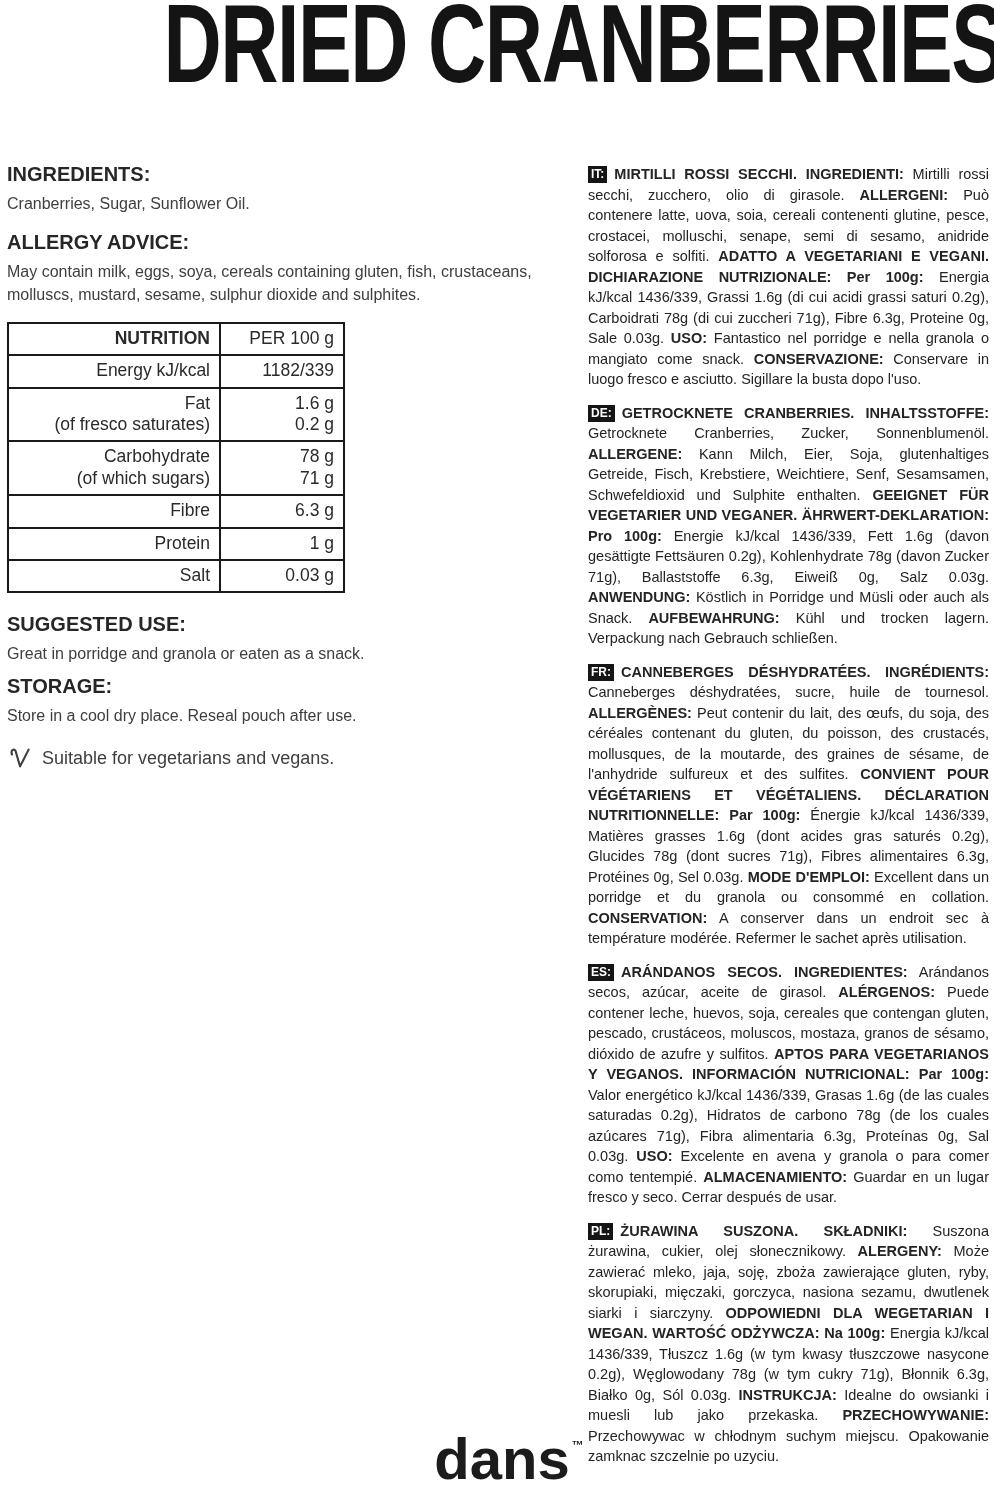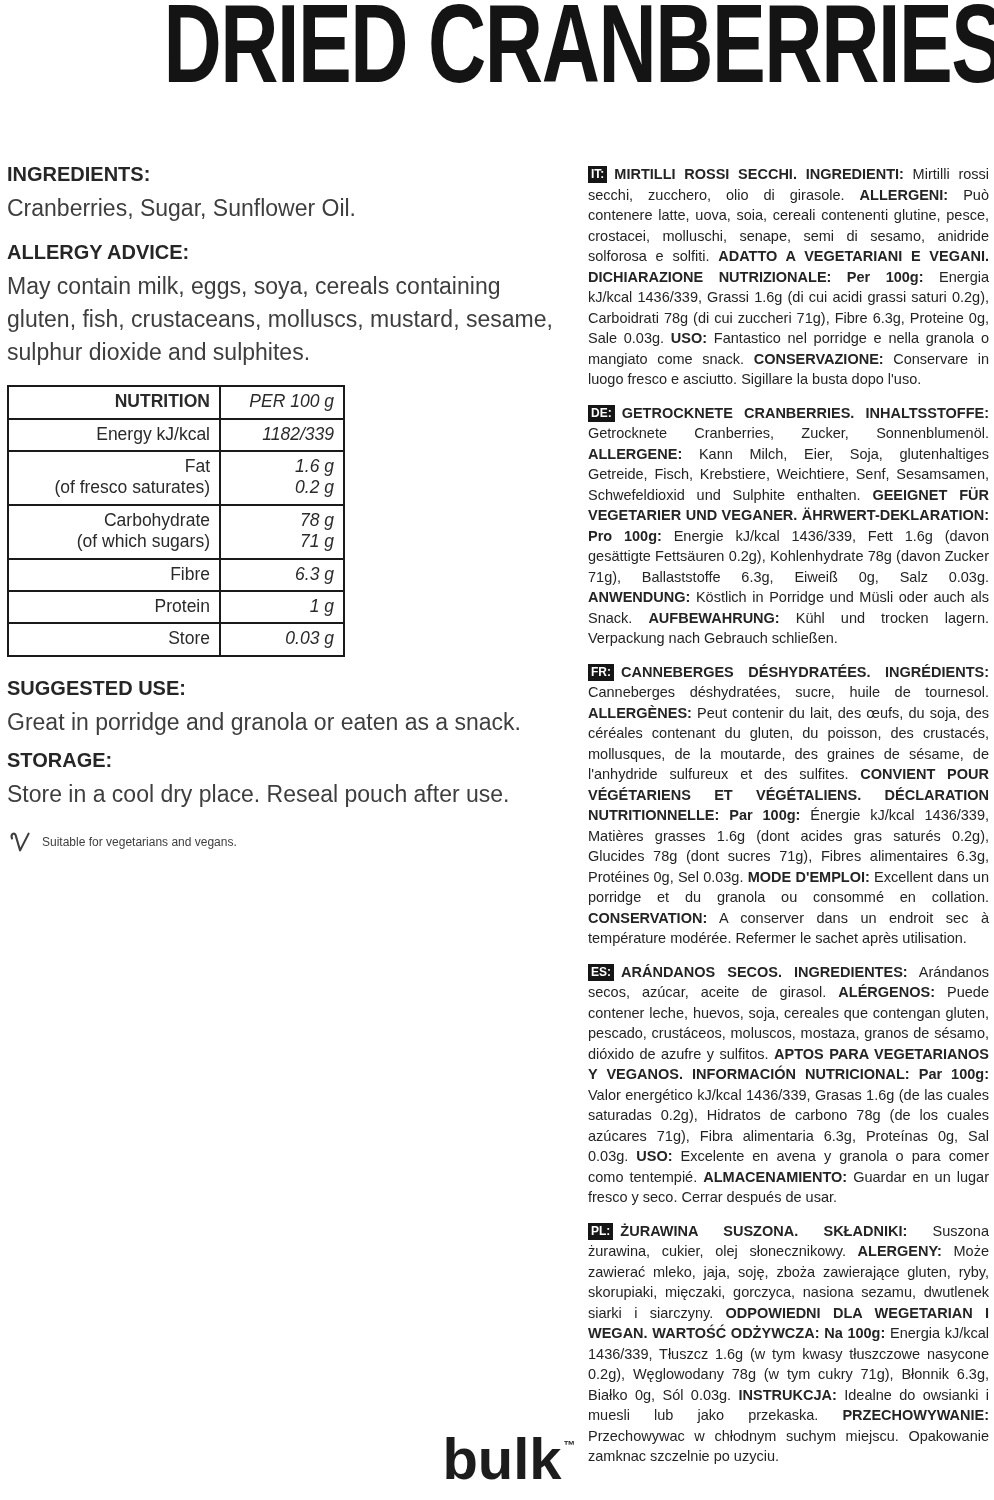--- a/index.html
+++ b/index.html
@@ -8,29 +8,29 @@
 
   
   .title-wrap{position:absolute;top:-12px;left:0;width:100%;text-align:center;}
   .title-text{display:inline-block;font-size:112px;font-weight:700;letter-spacing:-2px;
               transform:scaleX(0.72);transform-origin:center top;white-space:nowrap;
               color:#141414;line-height:1;}
 
   
   .lcol{position:absolute;left:7px;top:163px;width:552px;}
   .lhead{font-size:20px;font-weight:700;color:#262626;margin:0 0 6px;}
-  .lbody{font-size:23px;color:#3e3e3e;margin:0 0 16px;line-height:1.44;}
+  .lbody{font-size:16px;color:#3e3e3e;margin:0 0 16px;line-height:1.44;}
 
   .ntable{border-collapse:collapse;width:338px;margin:8px 0 20px;color:#2a2a2a;}
   .ntable th,.ntable td{border:2px solid #1a1a1a;padding:4px 9px 5px;font-size:17.5px;
         text-align:right;white-space:pre-line;line-height:1.22;font-weight:400;vertical-align:top;}
   .ntable th{font-weight:700;}
-  .ntable .val{width:104px;font-style:italic;}
+  .ntable .val{width:104px;}
 
-  .veg-row{display:flex;align-items:center;gap:9px;font-size:12px;color:#3e3e3e;margin-top:18px;}
+  .veg-row{display:flex;align-items:center;gap:9px;font-size:18px;color:#3e3e3e;margin-top:18px;}
   .veg-row svg{flex:0 0 auto;display:block;}
 
   
   .rcol{position:absolute;left:588px;top:164px;width:401px;}
   .rcol p{margin:0 0 13px;text-align:justify;font-size:14.5px;line-height:20.5px;color:#242424;}
   .rcol .b{font-weight:700;}
   .badge{display:inline-block;background:#151515;color:#fff;font-weight:700;font-size:12px;
          line-height:15px;padding:1px 3px;margin-right:7px;vertical-align:1px;}
 
   
@@ -78,21 +78,21 @@
       </tr>
       <tr>
         <td>Fibre</td>
         <td class="val">6.3 g</td>
       </tr>
       <tr>
         <td>Protein</td>
         <td class="val">1 g</td>
       </tr>
       <tr>
-        <td>Store</td>
+        <td>Salt</td>
         <td class="val">0.03 g</td>
       </tr>
     </tbody>
       </table>
 
     <h3 class="lhead">SUGGESTED USE:</h3>
     <p class="lbody" style="margin-bottom:10px;">Great in porridge and granola or eaten as a snack.</p>
 
     <h3 class="lhead">STORAGE:</h3>
     <p class="lbody" style="margin-bottom:0;">Store in a cool dry place. Reseal pouch after use.</p>
@@ -109,16 +109,16 @@
 
   <div class="rcol">
     <p><span class="badge">IT:</span><span class="b">MIRTILLI ROSSI SECCHI. INGREDIENTI:</span><span> Mirtilli rossi secchi, zucchero, olio di girasole. </span><span class="b">ALLERGENI:</span><span> Può contenere latte, uova, soia, cereali contenenti glutine, pesce, crostacei, molluschi, senape, semi di sesamo, anidride solforosa e solfiti. </span><span class="b">ADATTO A VEGETARIANI E VEGANI. DICHIARAZIONE NUTRIZIONALE: Per 100g:</span><span> Energia kJ/kcal 1436/339, Grassi 1.6g (di cui acidi grassi saturi 0.2g), Carboidrati 78g (di cui zuccheri 71g), Fibre 6.3g, Proteine 0g, Sale 0.03g. </span><span class="b">USO:</span><span> Fantastico nel porridge e nella granola o mangiato come snack. </span><span class="b">CONSERVAZIONE:</span><span> Conservare in luogo fresco e asciutto. Sigillare la busta dopo l'uso.</span></p>
     <p><span class="badge">DE:</span><span class="b">GETROCKNETE CRANBERRIES. INHALTSSTOFFE:</span><span> Getrocknete Cranberries, Zucker, Sonnenblumenöl. </span><span class="b">ALLERGENE:</span><span> Kann Milch, Eier, Soja, glutenhaltiges Getreide, Fisch, Krebstiere, Weichtiere, Senf, Sesamsamen, Schwefeldioxid und Sulphite enthalten. </span><span class="b">GEEIGNET FÜR VEGETARIER UND VEGANER. ÄHRWERT-DEKLARATION: Pro 100g:</span><span> Energie kJ/kcal 1436/339, Fett 1.6g (davon gesättigte Fettsäuren 0.2g), Kohlenhydrate 78g (davon Zucker 71g), Ballaststoffe 6.3g, Eiweiß 0g, Salz 0.03g. </span><span class="b">ANWENDUNG:</span><span> Köstlich in Porridge und Müsli oder auch als Snack. </span><span class="b">AUFBEWAHRUNG:</span><span> Kühl und trocken lagern. Verpackung nach Gebrauch schließen.</span></p>
     <p><span class="badge">FR:</span><span class="b">CANNEBERGES DÉSHYDRATÉES. INGRÉDIENTS:</span><span> Canneberges déshydratées, sucre, huile de tournesol. </span><span class="b">ALLERGÈNES:</span><span> Peut contenir du lait, des œufs, du soja, des céréales contenant du gluten, du poisson, des crustacés, mollusques, de la moutarde, des graines de sésame, de l'anhydride sulfureux et des sulfites. </span><span class="b">CONVIENT POUR VÉGÉTARIENS ET VÉGÉTALIENS. DÉCLARATION NUTRITIONNELLE: Par 100g:</span><span> Énergie kJ/kcal 1436/339, Matières grasses 1.6g (dont acides gras saturés 0.2g), Glucides 78g (dont sucres 71g), Fibres alimentaires 6.3g, Protéines 0g, Sel 0.03g. </span><span class="b">MODE D'EMPLOI:</span><span> Excellent dans un porridge et du granola ou consommé en collation. </span><span class="b">CONSERVATION:</span><span> A conserver dans un endroit sec à température modérée. Refermer le sachet après utilisation.</span></p>
     <p><span class="badge">ES:</span><span class="b">ARÁNDANOS SECOS. INGREDIENTES:</span><span> Arándanos secos, azúcar, aceite de girasol. </span><span class="b">ALÉRGENOS:</span><span> Puede contener leche, huevos, soja, cereales que contengan gluten, pescado, crustáceos, moluscos, mostaza, granos de sésamo, dióxido de azufre y sulfitos. </span><span class="b">APTOS PARA VEGETARIANOS Y VEGANOS. INFORMACIÓN NUTRICIONAL: Par 100g:</span><span> Valor energético kJ/kcal 1436/339, Grasas 1.6g (de las cuales saturadas 0.2g), Hidratos de carbono 78g (de los cuales azúcares 71g), Fibra alimentaria 6.3g, Proteínas 0g, Sal 0.03g. </span><span class="b">USO:</span><span> Excelente en avena y granola o para comer como tentempié. </span><span class="b">ALMACENAMIENTO:</span><span> Guardar en un lugar fresco y seco. Cerrar después de usar.</span></p>
     <p><span class="badge">PL:</span><span class="b">ŻURAWINA SUSZONA. SKŁADNIKI:</span><span> Suszona żurawina, cukier, olej słonecznikowy. </span><span class="b">ALERGENY:</span><span> Może zawierać mleko, jaja, soję, zboża zawierające gluten, ryby, skorupiaki, mięczaki, gorczyca, nasiona sezamu, dwutlenek siarki i siarczyny. </span><span class="b">ODPOWIEDNI DLA WEGETARIAN I WEGAN. WARTOŚĆ ODŻYWCZA: Na 100g:</span><span> Energia kJ/kcal 1436/339, Tłuszcz 1.6g (w tym kwasy tłuszczowe nasycone 0.2g), Węglowodany 78g (w tym cukry 71g), Błonnik 6.3g, Białko 0g, Sól 0.03g. </span><span class="b">INSTRUKCJA:</span><span> Idealne do owsianki i muesli lub jako przekaska. </span><span class="b">PRZECHOWYWANIE:</span><span> Przechowywac w chłodnym suchym miejscu. Opakowanie zamknac szczelnie po uzyciu.</span></p>
   </div>
 
   <div class="footer">
-    <span class="brand">bulk</span><span class="tm">™</span>
+    <span class="brand">dans</span><span class="tm">™</span>
   </div>
 
 </div>
 
 </body></html>

